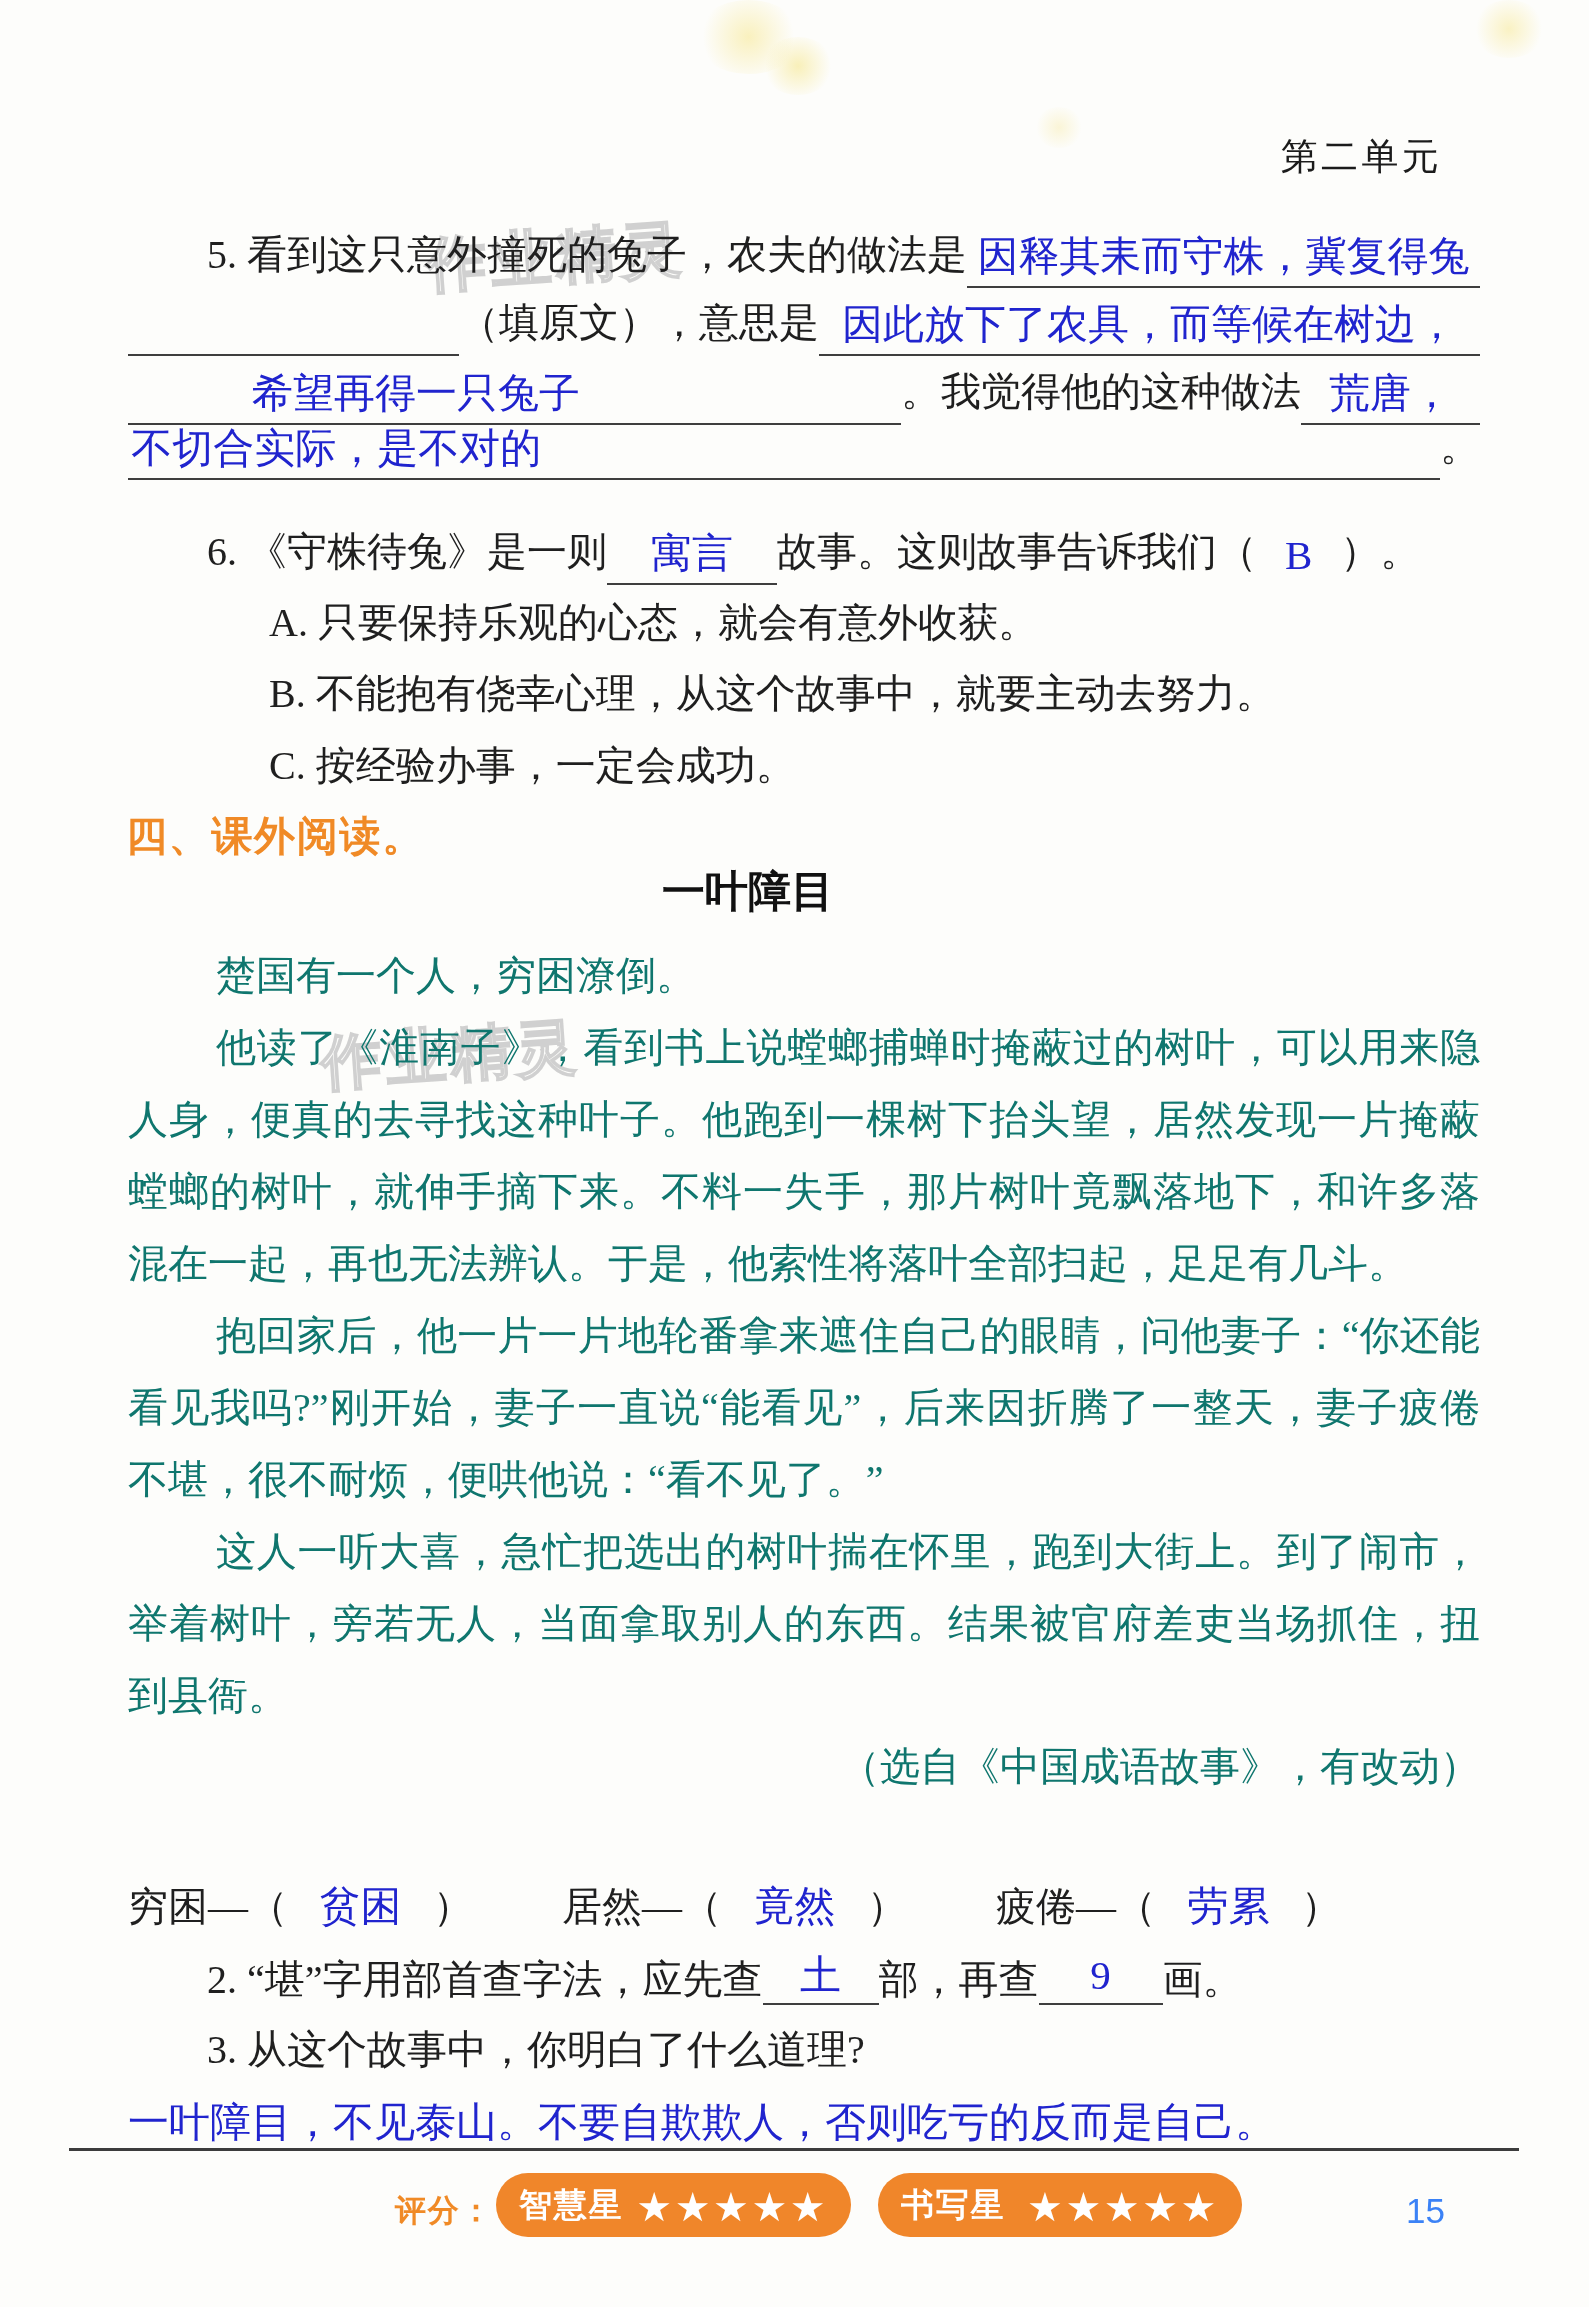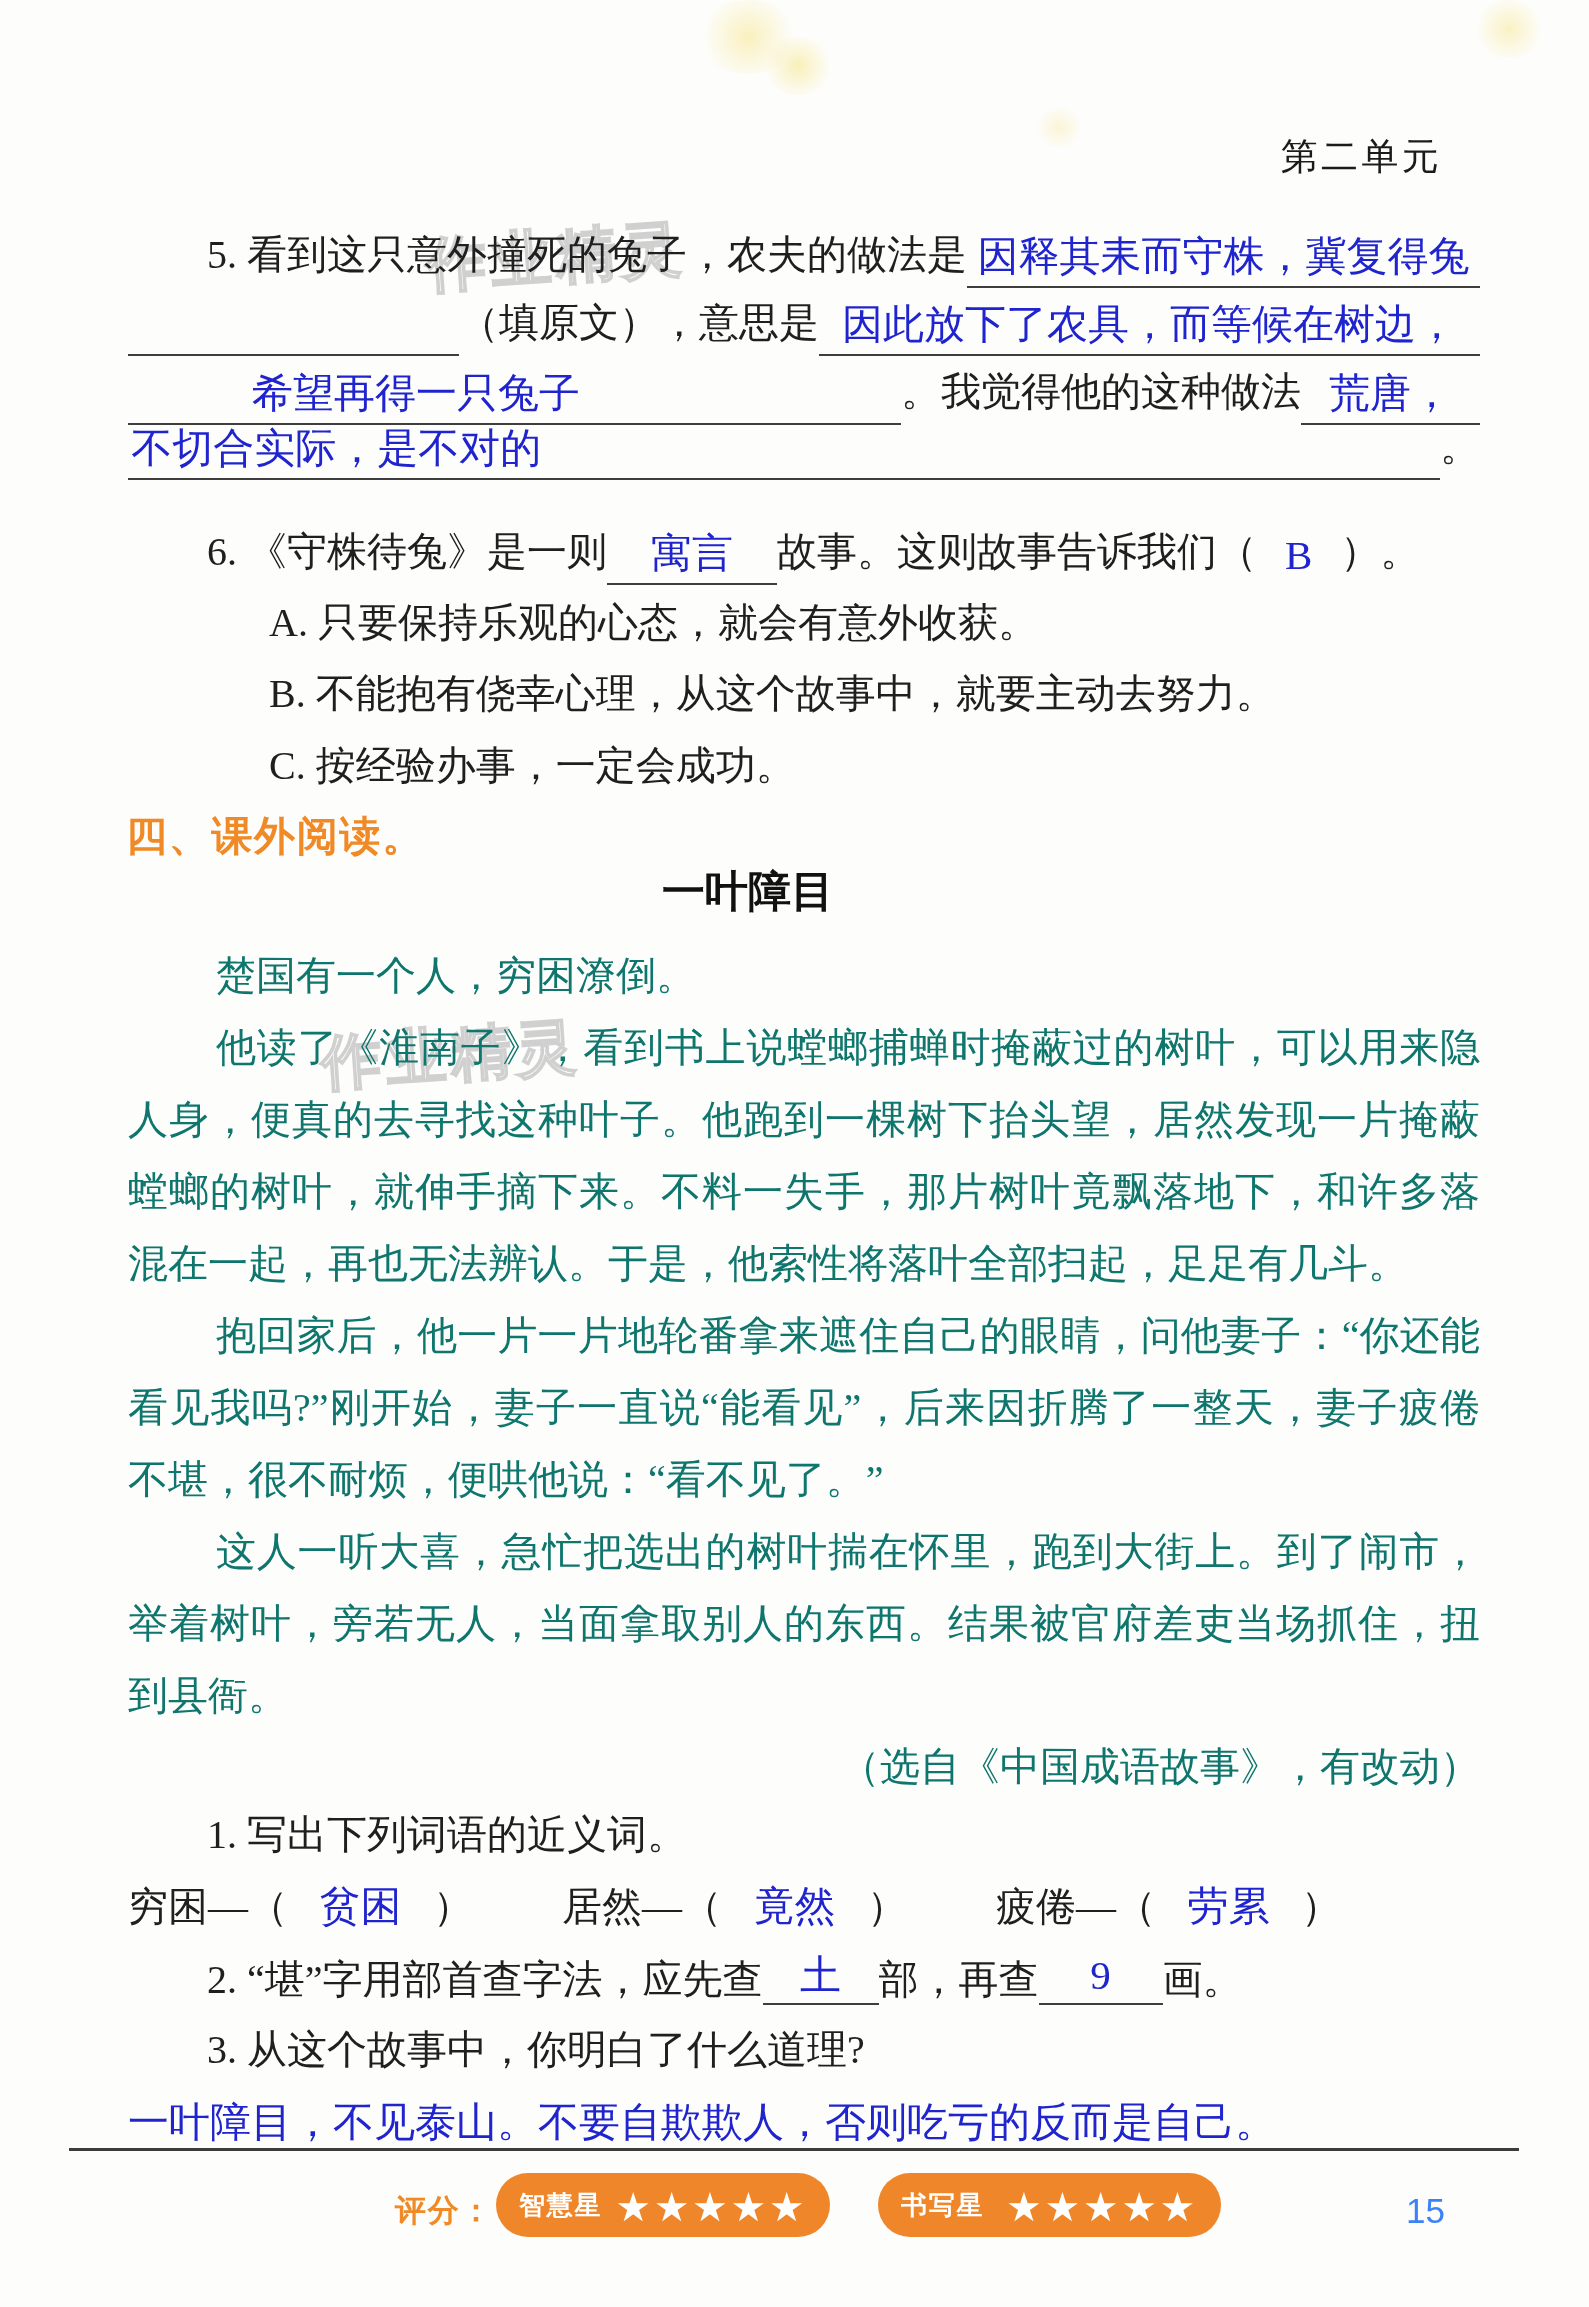--- a/index.html
+++ b/index.html
@@ -72,21 +72,21 @@
     position:absolute; left:395px; top:2190px; font-size:31px; color:#f08a26;
     font-family:"Liberation Sans","DejaVu Sans",sans-serif; font-weight:bold; letter-spacing:1.7px;
   }
   .pill{
     position:absolute; top:2173px; height:64px; border-radius:33px;
     background:#f0862a; display:flex; align-items:center; padding:0 23px; gap:13.2px;
   }
   .pill1{left:496px;}
   .pill2{left:878px;gap:22px;}
   .pill .plabel{
-    color:#fff; font-size:26px; font-weight:bold;
+    color:#fff; font-size:33px; font-weight:bold;
     font-family:"Liberation Sans","DejaVu Sans",sans-serif; letter-spacing:1.7px;
   }
   .pill .pstars{
     color:#fff; font-size:40px; letter-spacing:2.5px; line-height:1;
     font-family:"DejaVu Sans","Liberation Sans",sans-serif; padding-top:3.3px;
   }
   .pagenum{
     position:absolute; left:1406px; top:2191px; font-size:35px; color:#3b82f6;
     font-family:"Liberation Sans","DejaVu Sans",sans-serif;
   }
@@ -157,21 +157,20 @@
   <div class="sline just" style="top:1165px;">螳螂的树叶，就伸手摘下来。不料一失手，那片树叶竟飘落地下，和许多落叶</div>
   <div class="sline" style="top:1237px;">混在一起，再也无法辨认。于是，他索性将落叶全部扫起，足足有几斗。</div>
   <div class="sline ind just" style="top:1309px;">抱回家后，他一片一片地轮番拿来遮住自己的眼睛，问他妻子：“你还能</div>
   <div class="sline just" style="top:1381px;">看见我吗?”刚开始，妻子一直说“能看见”，后来因折腾了一整天，妻子疲倦</div>
   <div class="sline" style="top:1453px;">不堪，很不耐烦，便哄他说：“看不见了。”</div>
   <div class="sline ind just" style="top:1525px;">这人一听大喜，急忙把选出的树叶揣在怀里，跑到大街上。到了闹市，他</div>
   <div class="sline just" style="top:1597px;">举着树叶，旁若无人，当面拿取别人的东西。结果被官府差吏当场抓住，扭送</div>
   <div class="sline" style="top:1669px;">到县衙。</div>
   <div class="sline src" style="top:1740px;">（选自《中国成语故事》，有改动）</div>
 
-  <div class="numrow" style="top:1809px;">1. 写出下列词语的近义词。</div>
 
   <div class="syngrp" style="left:128px; top:1879px;">
     <span>穷困</span><span>—（</span><span class="synans ans">贫困</span><span>）</span>
   </div>
   <div class="syngrp" style="left:562px; top:1879px;">
     <span>居然</span><span>—（</span><span class="synans ans">竟然</span><span>）</span>
   </div>
   <div class="syngrp" style="left:996px; top:1879px;">
     <span>疲倦</span><span>—（</span><span class="synans ans">劳累</span><span>）</span>
   </div>

